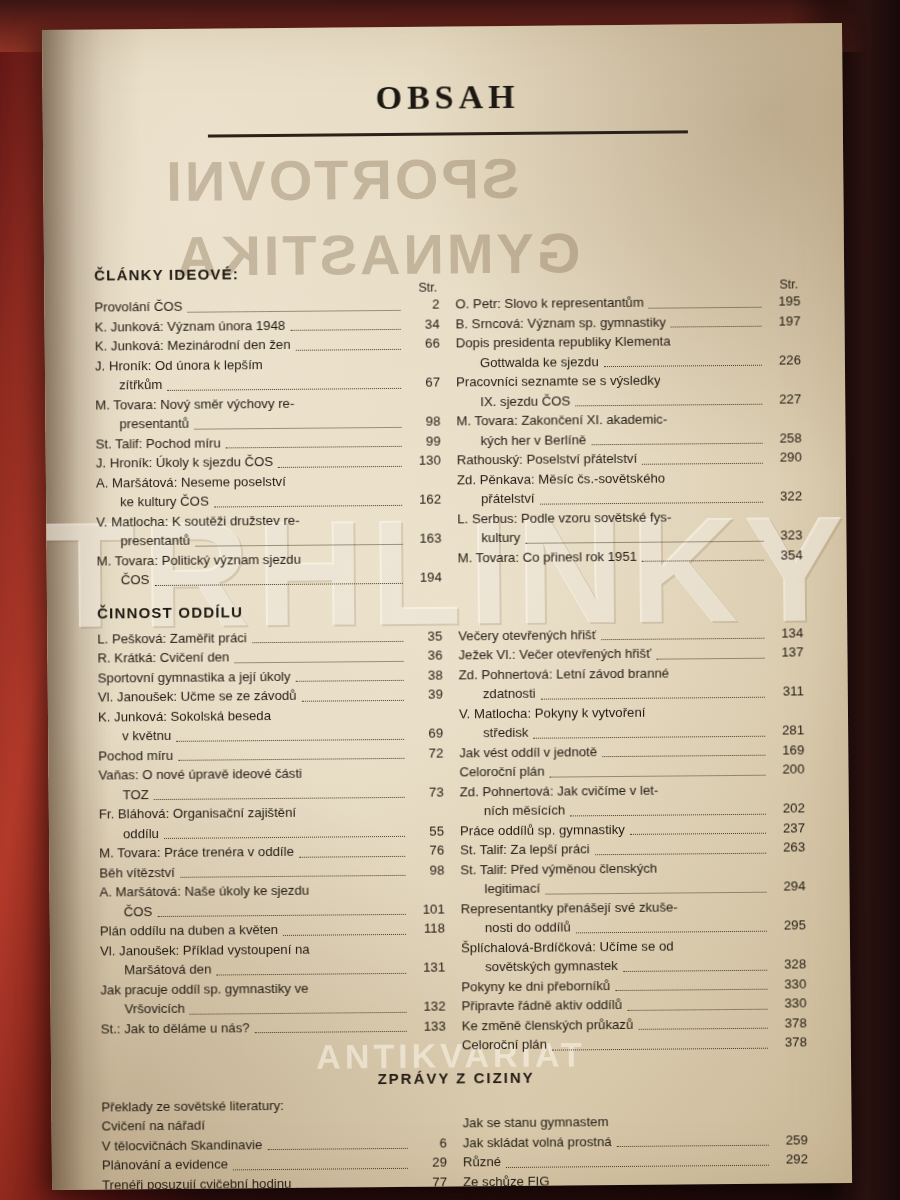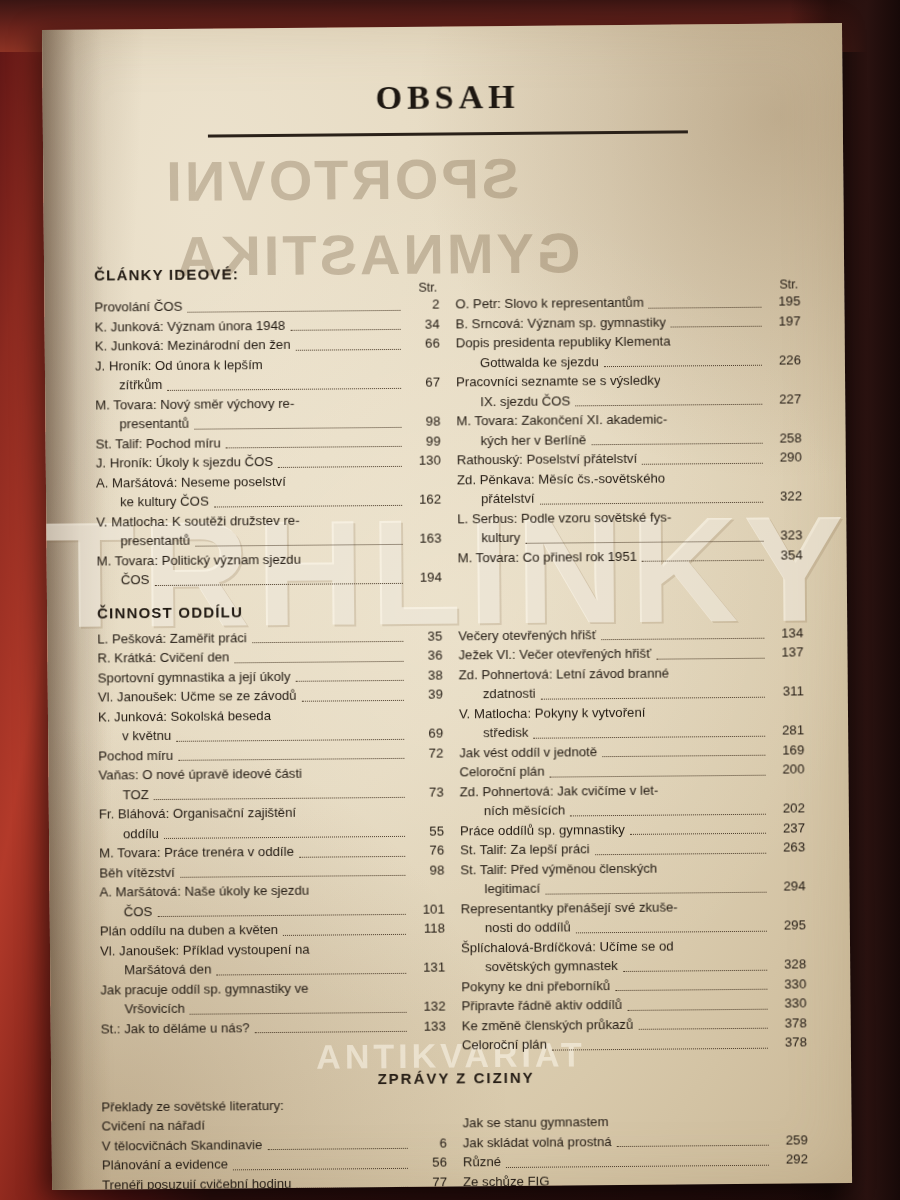--- a/index.html
+++ b/index.html
@@ -636,21 +636,21 @@
                 <span class="pg"></span>
               </div>
               <div class="entry">
                 <span class="t">V tělocvičnách Skandinavie</span>
                 <span class="dots"></span>
                 <span class="pg">6</span>
               </div>
               <div class="entry">
                 <span class="t">Plánování a evidence</span>
                 <span class="dots"></span>
-                <span class="pg">56</span>
+                <span class="pg">29</span>
               </div>
               <div class="entry">
                 <span class="t">Trenéři posuzují cvičební hodinu</span>
                 <span class="dots"></span>
                 <span class="pg">77</span>
               </div>
             </div>
         </div>
         <div class="col">
           <div class="sub-label" style="visibility:hidden">.</div>

